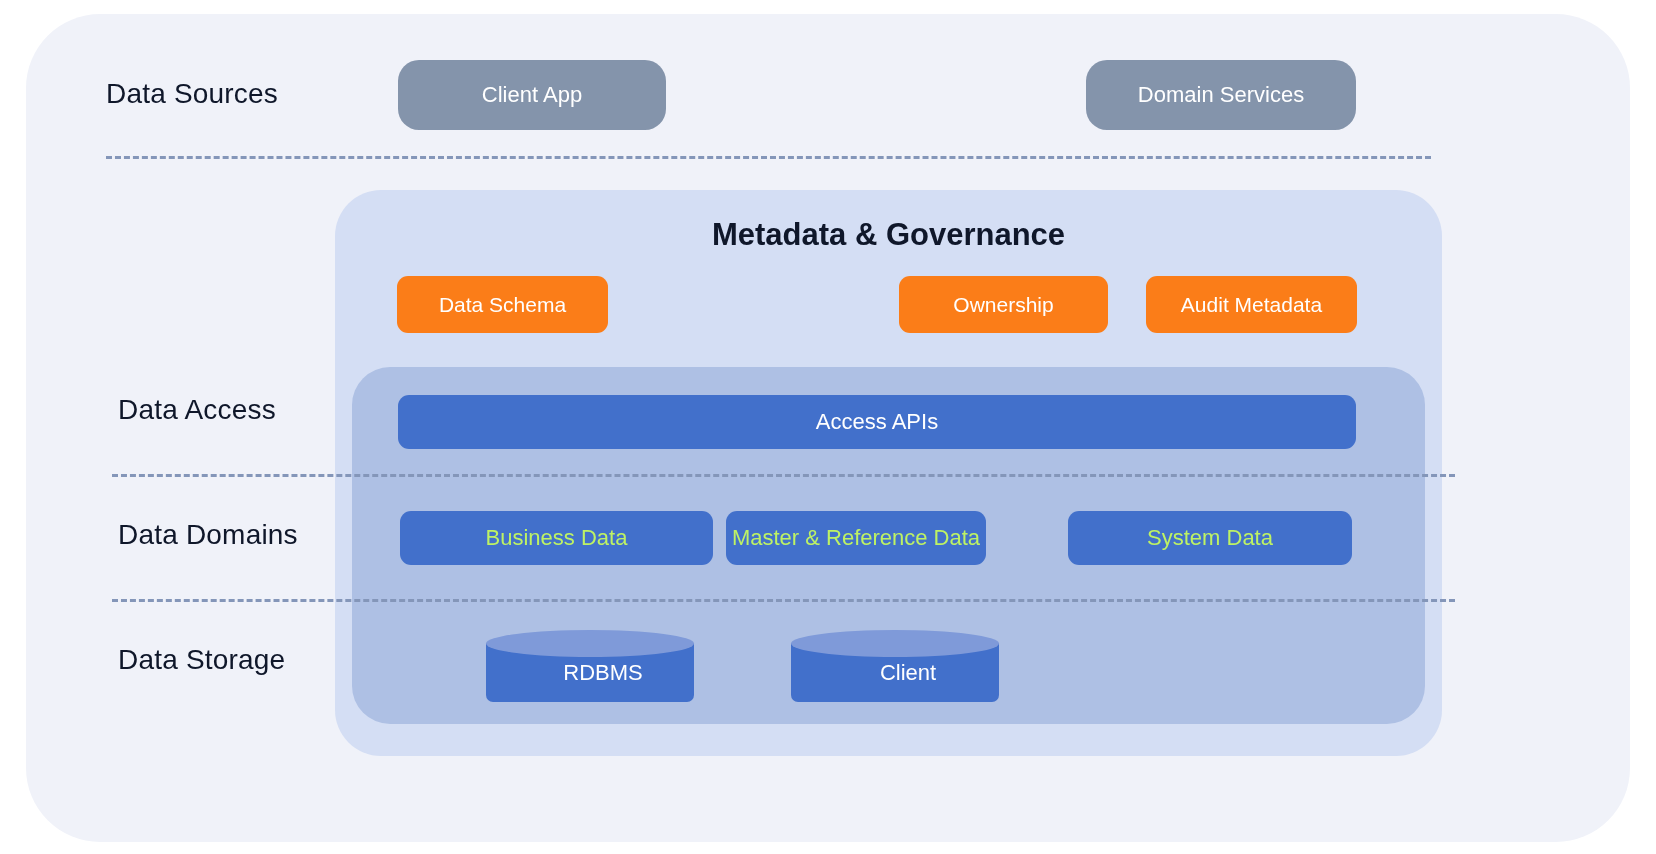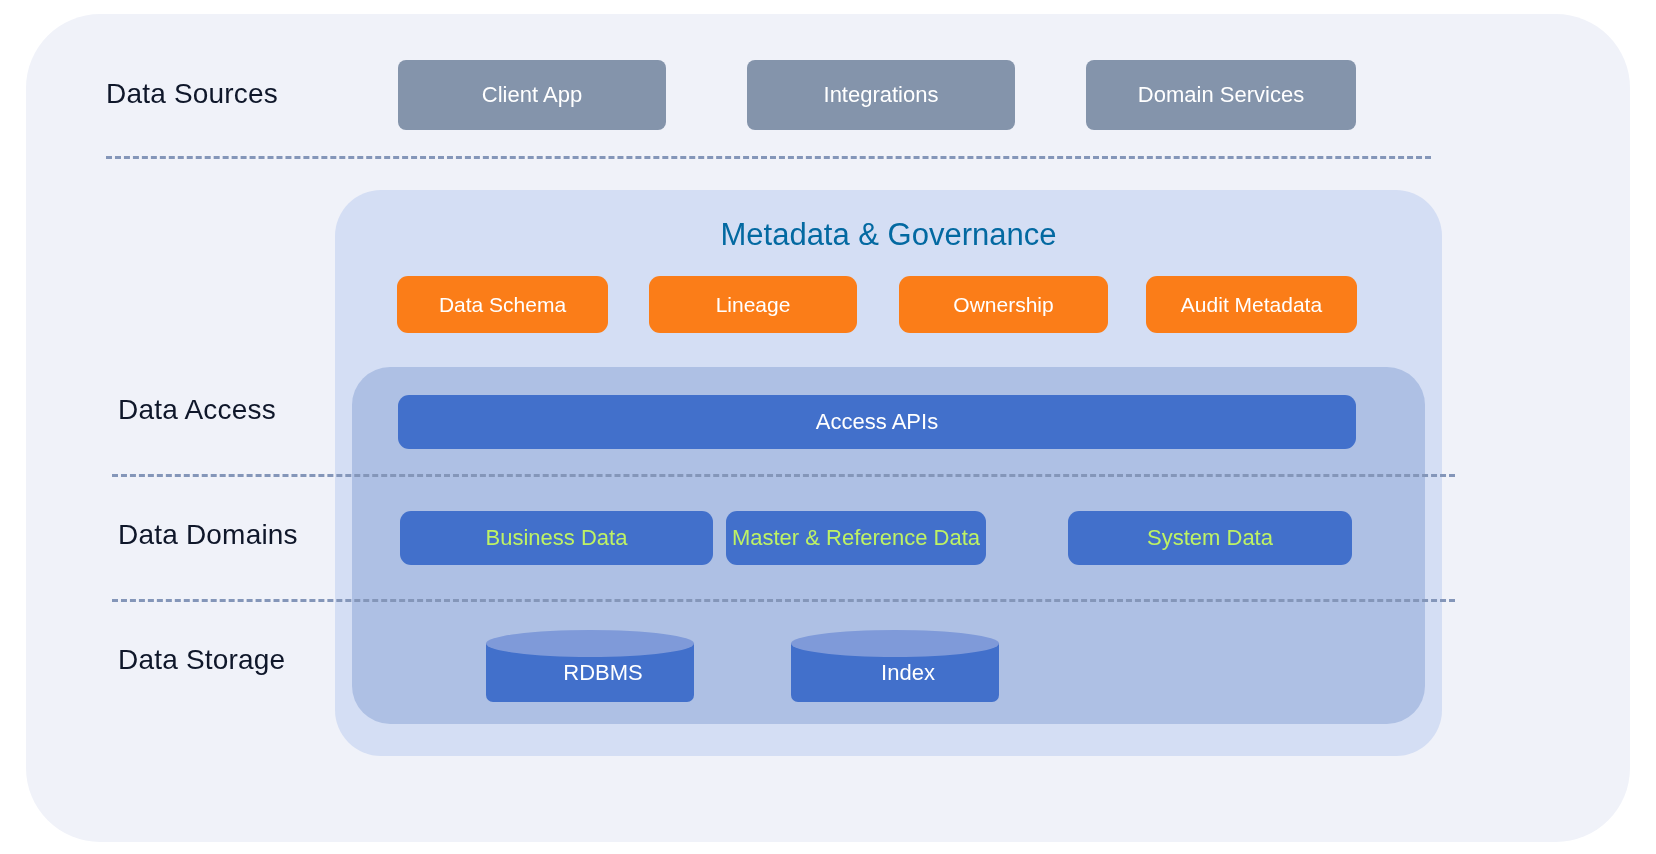--- a/index.html
+++ b/index.html
@@ -61,21 +61,21 @@
     left: 398px;
     top: 60px;
     width: 958px;
     height: 70px;
   }
   .source-pill {
     position: absolute;
     top: 0;
     height: 70px;
     background: #8494ab;
-    border-radius: 8px;
+    border-radius: 21px;
     color: #ffffff;
     font-size: 22px;
     display: flex;
     align-items: center;
     justify-content: center;
     box-sizing: border-box;
   }
   .source-pill.s0 { left:   0px; width: 268px; }
   .source-pill.s1 { left: 349px; width: 268px; }
   .source-pill.s2 { left: 688px; width: 270px; }
@@ -89,23 +89,24 @@
     height: 566px;
     background: #d4deF4;
     border-radius: 46px;
   }
   .gov-title {
     position: absolute;
     left: 0;
     top: 29px;
     width: 1107px;
     text-align: center;
-    color: #0369a1;
+    color: #0f172a;
     font-size: 31px;
     line-height: 1;
+    font-weight: bold;
   }
 
   
   .meta-row {
     position: absolute;
     left: 62px;
     top: 86px;
     width: 1022px;
     height: 57px;
   }
@@ -235,32 +236,30 @@
 <body>
 
 <div id="stage">
 
   <div class="outer-panel"></div>
 
   <div class="row-label lbl-sources">Data Sources</div>
 
   <div class="source-row">
     <div class="source-pill s0">Client App</div>
-    <div class="source-pill s1">Integrations</div>
     <div class="source-pill s2">Domain Services</div>
   </div>
 
   <div class="dash dash-1"></div>
 
   <div class="gov-panel">
     <div class="gov-title">Metadata &amp; Governance</div>
 
     <div class="meta-row">
       <div class="meta-chip m0">Data Schema</div>
-      <div class="meta-chip m1">Lineage</div>
       <div class="meta-chip m2">Ownership</div>
       <div class="meta-chip m3">Audit Metadata</div>
     </div>
   </div>
 
   <div class="platform-panel"></div>
 
   <div class="row-label lbl-access">Data Access</div>
 
   <div class="api-bar">Access APIs</div>
@@ -281,17 +280,17 @@
 
   <div class="storage-row">
     <div class="cylinder c0">
       <div class="cyl-body"></div>
       <div class="cyl-top"></div>
       <div class="cyl-label">RDBMS</div>
     </div>
     <div class="cylinder c1">
       <div class="cyl-body"></div>
       <div class="cyl-top"></div>
-      <div class="cyl-label">Index</div>
+      <div class="cyl-label">Client</div>
     </div>
   </div>
 
 </div>
 
 </body></html>

